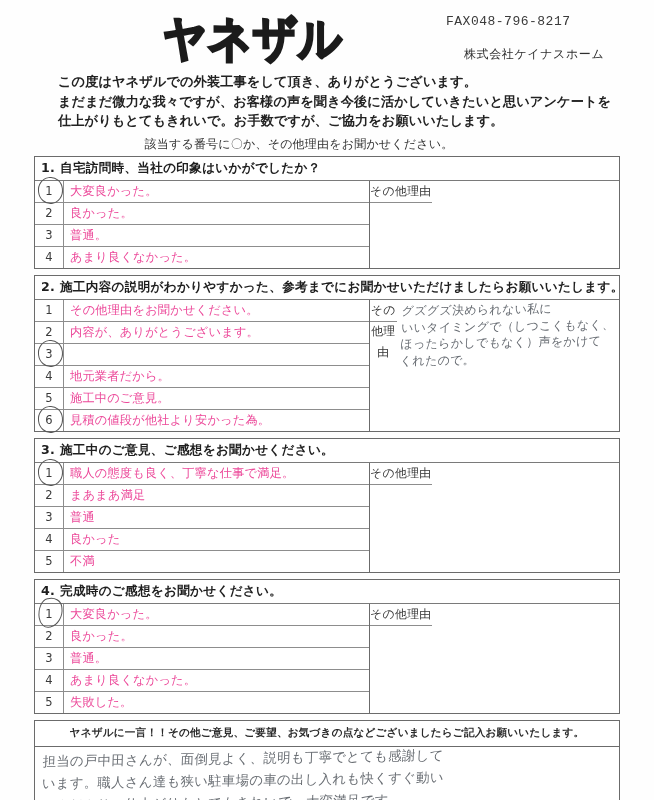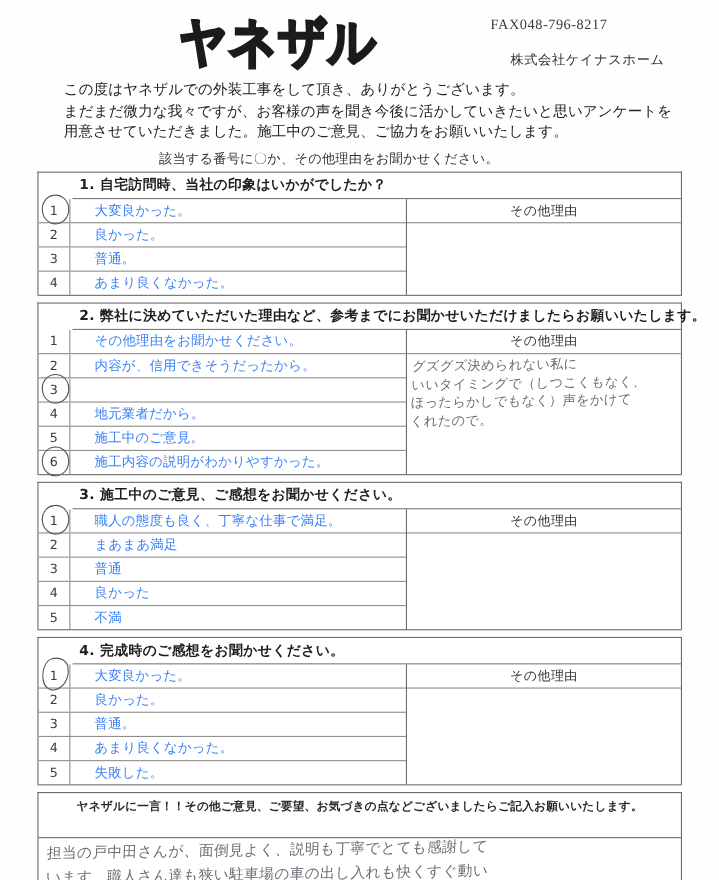--- a/index.html
+++ b/index.html
@@ -42,41 +42,41 @@
     transform: scaleY(1.12);
     transform-origin: left top;
   }
   .fax {
     position: absolute;
     left: 446px;
     top: 14px;
     font-size: 13px;
     letter-spacing: 0.5px;
     color: #3a3a3a;
-    font-family: Liberation Serif, serif;
+    font-family: Liberation Mono, monospace;
   }
   .company {
     position: absolute;
     left: 464px;
     top: 46px;
     font-size: 12px;
     font-weight: normal;
     letter-spacing: 0.6px;
     color: #2e2e2e;
   }
 
   
   .intro {
     position: absolute;
     left: 58px;
     top: 72px;
     width: 560px;
     font-size: 13.2px;
     line-height: 19.5px;
-    font-weight: 400;
+    font-weight: 700;
     color: #222;
     letter-spacing: 0.1px;
   }
   .intro div { white-space: nowrap; }
 
   
   .instruction {
     position: absolute;
     left: 0;
     top: 136px;
@@ -104,21 +104,20 @@
   .block:last-child { margin-bottom: 0; }
 
   .q-title {
     border-bottom: 1.3px solid #7a7a7a;
     padding: 3px 0 3px 6px;
     font-size: 12.6px;
     font-weight: bold;
     color: #1e1e1e;
     letter-spacing: 0.3px;
     white-space: nowrap;
-    margin-left: 31px;
   }
   .q-title .num { display: inline-block; min-width: 19px; }
 
   .rows {
     display: flex;
     border-bottom: 1.6px solid #6b6b6b;
   }
   .opt-col {
     width: 334px;
     flex: 0 0 334px;
@@ -136,23 +135,23 @@
     width: 28px;
     flex: 0 0 28px;
     text-align: center;
     font-size: 11.5px;
     color: #3a3a3a;
     border-right: 1.1px solid #8d8d8d;
     line-height: 21px;
     position: relative;
   }
   .opt .txt {
-    padding-left: 22px;
+    padding-left: 6px;
     font-size: 12.2px;
-    color: #3b82f6;
+    color: #ec4899;
     letter-spacing: 0.2px;
     white-space: nowrap;
   }
 
   
   .circle-mark {
     position: absolute;
     left: 3px;
     top: -4px;
     width: 23px;
@@ -166,21 +165,20 @@
     border-radius: 46% 54% 60% 40% / 60% 40% 58% 42%;
     transform: rotate(-14deg) skewX(-6deg);
     top: -6px;
     height: 27px;
   }
 
   
   .other-col {
     flex: 1;
     display: flex;
-    flex-direction: column;
   }
   .other-head {
     height: 21px;
     line-height: 21px;
     text-align: center;
     font-size: 11.8px;
     color: #333;
     border-bottom: 1.1px solid #8d8d8d;
     letter-spacing: 0.4px;
   }
@@ -202,21 +200,21 @@
     opacity: 0.92;
   }
   .hand div { white-space: nowrap; }
 
   
   .free-note {
     text-align: center;
     font-size: 10.6px;
     font-weight: bold;
     color: #2a2a2a;
-    padding: 5px 0 21px;
+    padding: 5px 0 6px;
     border-bottom: 1.4px solid #6b6b6b;
     letter-spacing: 0.2px;
   }
   .free-body {
     height: 72px;
     border-bottom: 1.6px solid #6b6b6b;
     padding: 4px 6px 0 8px;
     position: relative;
   }
   .free-body .hand {
@@ -232,21 +230,21 @@
 
   <div class="header">
     <div class="logo">ヤネザル</div>
     <div class="fax">FAX048-796-8217</div>
     <div class="company">株式会社ケイナスホーム</div>
   </div>
 
   <div class="intro">
     <div>この度はヤネザルでの外装工事をして頂き、ありがとうございます。</div>
     <div>まだまだ微力な我々ですが、お客様の声を聞き今後に活かしていきたいと思いアンケートを</div>
-    <div>用意させていただきました。施工中のご意見、ご協力をお願いいたします。</div>
+    <div>仕上がりもとてもきれいで。お手数ですが、ご協力をお願いいたします。</div>
   </div>
 
   <div class="instruction">該当する番号に〇か、その他理由をお聞かせください。</div>
 
   <div class="form" id="form-root">
       <div class="block">
         <div class="q-title"><span class="num">1.</span><span>自宅訪問時、当社の印象はいかがでしたか？</span></div>
         <div class="rows">
           <div class="opt-col">
             <div class="opt">
@@ -266,45 +264,45 @@
               <div class="txt">あまり良くなかった。</div>
             </div>
           </div>
           <div class="other-col">
             <div class="other-head">その他理由</div>
             <div class="other-body"></div>
           </div>
         </div>
       </div>
       <div class="block">
-        <div class="q-title"><span class="num">2.</span><span>弊社に決めていただいた理由など、参考までにお聞かせいただけましたらお願いいたします。</span></div>
+        <div class="q-title"><span class="num">2.</span><span>施工内容の説明がわかりやすかった、参考までにお聞かせいただけましたらお願いいたします。</span></div>
         <div class="rows">
           <div class="opt-col">
             <div class="opt">
               <div class="idx">1</div>
               <div class="txt">その他理由をお聞かせください。</div>
             </div>
             <div class="opt">
               <div class="idx">2</div>
-              <div class="txt">内容が、信用できそうだったから。</div>
+              <div class="txt">内容が、ありがとうございます。</div>
             </div>
             <div class="opt">
               <div class="idx">3<span class="circle-mark"></span></div>
             </div>
             <div class="opt">
               <div class="idx">4</div>
               <div class="txt">地元業者だから。</div>
             </div>
             <div class="opt">
               <div class="idx">5</div>
               <div class="txt">施工中のご意見。</div>
             </div>
             <div class="opt">
               <div class="idx">6<span class="circle-mark"></span></div>
-              <div class="txt">施工内容の説明がわかりやすかった。</div>
+              <div class="txt">見積の値段が他社より安かった為。</div>
             </div>
           </div>
           <div class="other-col">
             <div class="other-head">その他理由</div>
             <div class="other-body">
               <div class="hand">
                 <div>グズグズ決められない私に</div>
                 <div>いいタイミングで（しつこくもなく、</div>
                 <div>ほったらかしでもなく）声をかけて</div>
                 <div>くれたので。</div>

